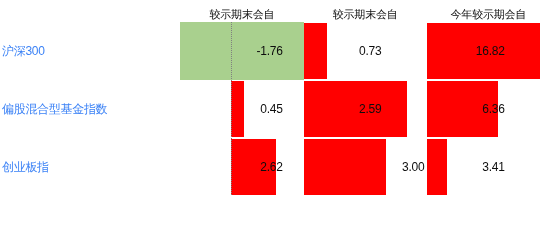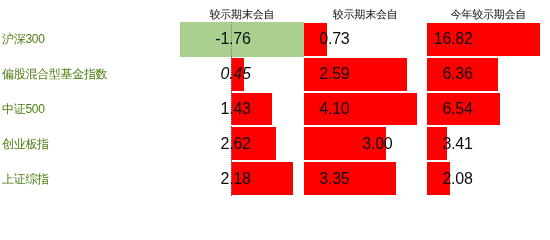--- a/index.html
+++ b/index.html
@@ -67,21 +67,21 @@
 
   
   td.rowlabel {
     text-align: left;
     padding-left: 2px;
   }
   .rowlabel-text {
     display: block;
     font-size: 12px;
     line-height: 14px;
-    color: #4d7c0f;
+    color: #3b82f6;
     white-space: nowrap;
     overflow: hidden;
     letter-spacing: -0.3px;
   }
 
   
   td.databar {
     position: relative;
     overflow: hidden;
   }
@@ -117,26 +117,27 @@
   }
 
   
   .bar-value {
     position: absolute;
     top: 0;
     bottom: 0;
     display: flex;
     align-items: center;
     justify-content: flex-end;
-    font-size: 16px;
+    font-size: 12px;
     line-height: 14px;
     color: #0d0d0d;
     letter-spacing: -0.2px;
     white-space: nowrap;
     z-index: 2;
+    padding-left: 32px;
   }
 
   
   td.databar.highlight .bar-track {
     background: #a9d08e;
   }
 </style>
 </head>
 <body>
 
@@ -190,57 +191,33 @@
         </tr>
         <tr>
           <td class="rowlabel">
             <span class="rowlabel-text">偏股混合型基金指数</span>
           </td>
           <td class="databar">
             <div class="bar-track">
               <div class="bar-fill" style="left: 50.4772px; width: 12.9061px;"></div>
               <div class="bar-axis" style="left: 50.4772px;"></div>
             </div>
-            <div class="bar-value" style="left: 0px; width: 70.4772px; font-style: italic;">0.45</div>
+            <div class="bar-value" style="left: 0px; width: 70.4772px;">0.45</div>
           </td>
           <td class="databar">
             <div class="bar-track">
               <div class="bar-fill" style="left: 0px; width: 103.354px;"></div>
             </div>
             <div class="bar-value" style="left: 0px; width: 46px;">2.59</div>
           </td>
           <td class="databar">
             <div class="bar-track">
               <div class="bar-fill" style="left: 0px; width: 71.653px;"></div>
             </div>
             <div class="bar-value" style="left: 0px; width: 46px;">6.36</div>
-          </td>
-        </tr>
-        <tr>
-          <td class="rowlabel">
-            <span class="rowlabel-text">中证500</span>
-          </td>
-          <td class="databar">
-            <div class="bar-track">
-              <div class="bar-fill" style="left: 50.4772px; width: 41.0127px;"></div>
-              <div class="bar-axis" style="left: 50.4772px;"></div>
-            </div>
-            <div class="bar-value" style="left: 0px; width: 70.4772px;">1.43</div>
-          </td>
-          <td class="databar">
-            <div class="bar-track">
-              <div class="bar-fill" style="left: 0px; width: 113px;"></div>
-            </div>
-            <div class="bar-value" style="left: 0px; width: 46px;">4.10</div>
-          </td>
-          <td class="databar">
-            <div class="bar-track">
-              <div class="bar-fill" style="left: 0px; width: 73.681px;"></div>
-            </div>
-            <div class="bar-value" style="left: 0px; width: 46px;">6.54</div>
           </td>
         </tr>
         <tr>
           <td class="rowlabel">
             <span class="rowlabel-text">创业板指</span>
           </td>
           <td class="databar">
             <div class="bar-track">
               <div class="bar-fill" style="left: 50.4772px; width: 45.6015px;"></div>
               <div class="bar-axis" style="left: 50.4772px;"></div>
@@ -253,39 +230,15 @@
             </div>
             <div class="bar-value" style="left: 11px; width: 46px; margin-left: 32px;">3.00</div>
           </td>
           <td class="databar">
             <div class="bar-track">
               <div class="bar-fill" style="left: 0px; width: 20.5045px;"></div>
             </div>
             <div class="bar-value" style="left: 0px; width: 46px;">3.41</div>
           </td>
         </tr>
-        <tr>
-          <td class="rowlabel">
-            <span class="rowlabel-text">上证综指</span>
-          </td>
-          <td class="databar">
-            <div class="bar-track">
-              <div class="bar-fill" style="left: 50.4772px; width: 62.5228px;"></div>
-              <div class="bar-axis" style="left: 50.4772px;"></div>
-            </div>
-            <div class="bar-value" style="left: 0px; width: 70.4772px;">2.18</div>
-          </td>
-          <td class="databar">
-            <div class="bar-track">
-              <div class="bar-fill" style="left: 0px; width: 92.3293px;"></div>
-            </div>
-            <div class="bar-value" style="left: 0px; width: 46px;">3.35</div>
-          </td>
-          <td class="databar">
-            <div class="bar-track">
-              <div class="bar-fill" style="left: 0px; width: 23.4337px;"></div>
-            </div>
-            <div class="bar-value" style="left: 0px; width: 46px;">2.08</div>
-          </td>
-        </tr>
       </tbody>
   </table>
 </div>
 
 </body></html>

